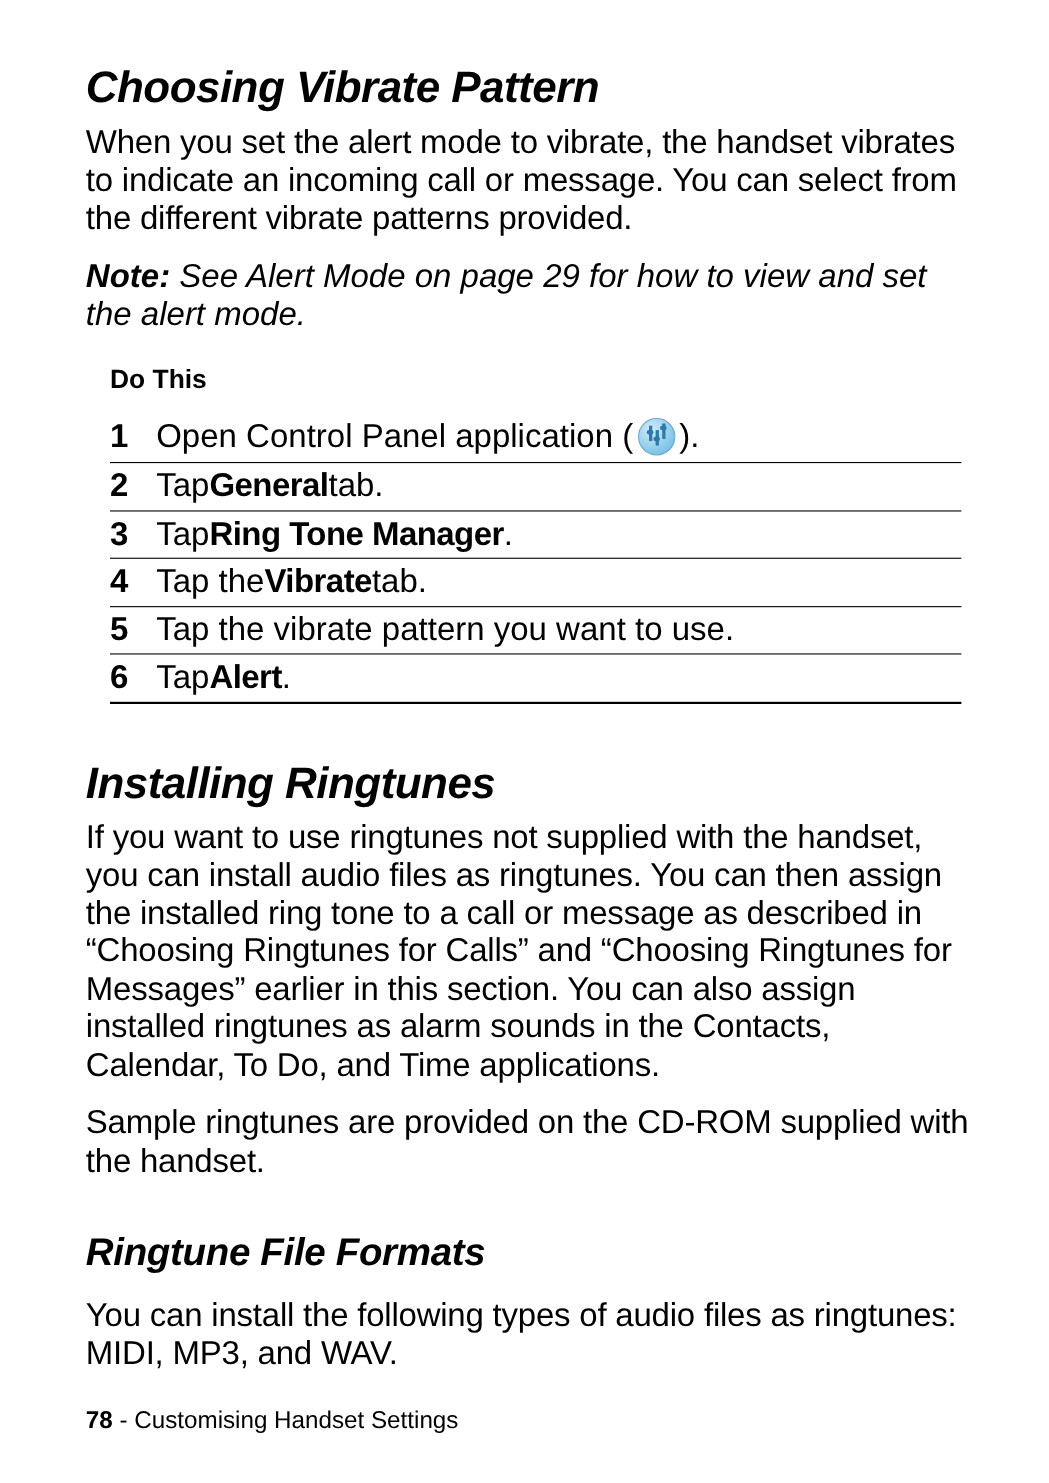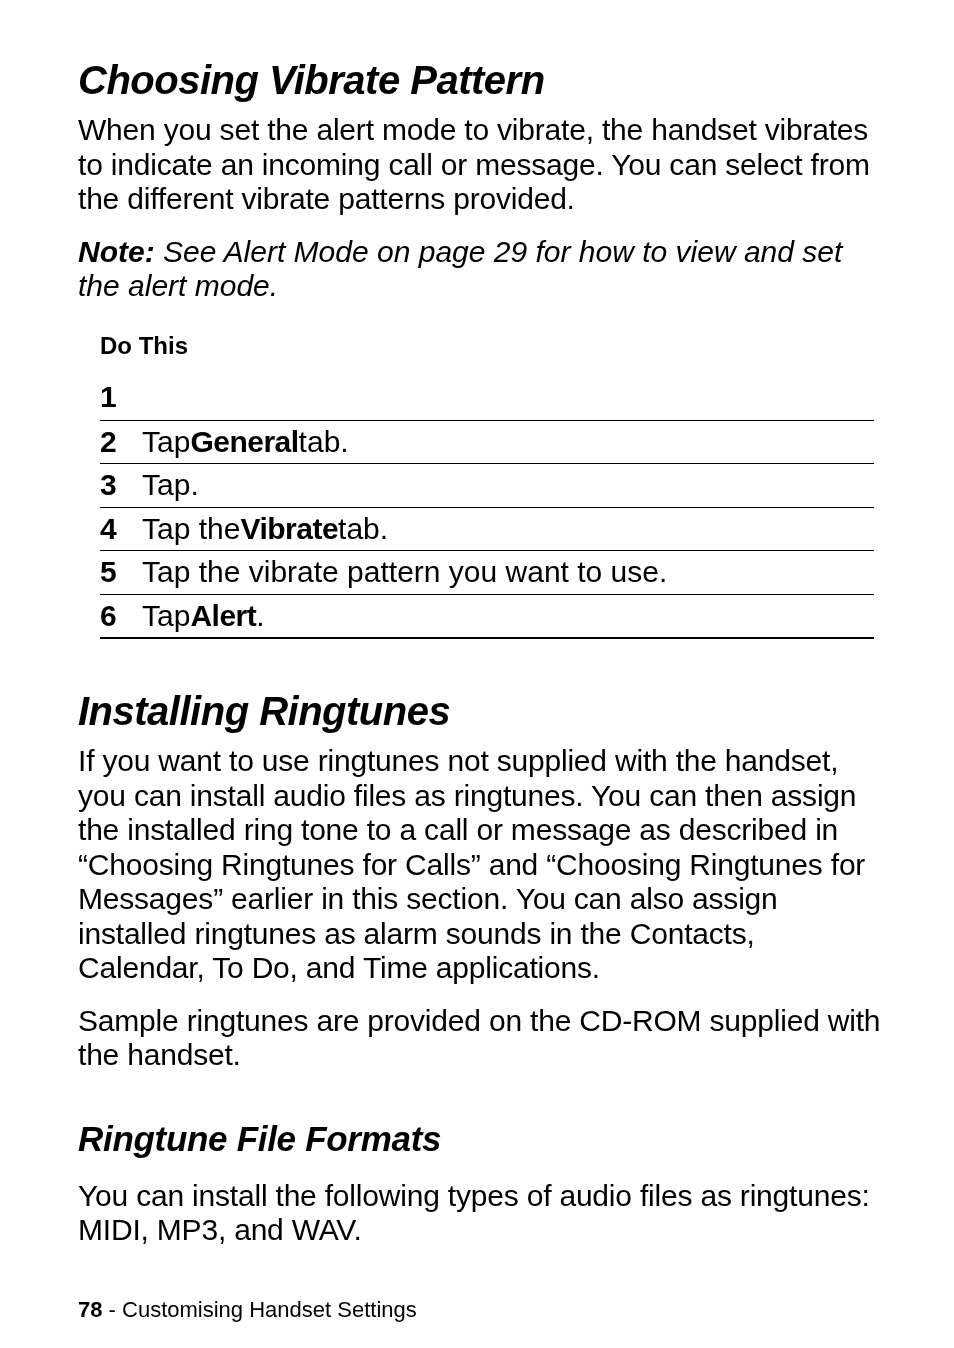--- a/index.html
+++ b/index.html
@@ -114,21 +114,21 @@
     font-weight: bold;
     font-style: italic;
     margin-bottom: 20px;
     letter-spacing: -0.3px;
   }
   .section-gap {
     margin-top: 46px;
   }
   .footer {
     position: absolute;
-    bottom: 25px;
+    bottom: 44px;
     left: 78px;
     font-size: 22px;
   }
   .footer .pnum {
     font-weight: bold;
   }
 </style>
 </head>
 <body>
 
@@ -136,35 +136,43 @@
 <p class="body-text">When you set the alert mode to vibrate, the handset vibrates to indicate an incoming call or message. You can select from the different vibrate patterns provided.</p>
 <p class="note-line">
   <span class="note-label">Note:</span><span> See Alert Mode on page 29 for how to view and set the alert mode.</span>
 </p>
 
 <div class="steps-block">
   <div class="do-this">Do This</div>
 
   <div class="step-row first">
     <div class="step-num">1</div>
+    <div class="step-text">
+      <span>Open Control Panel application (</span>
+      <span class="icon-wrap">
+          <span class="control-panel-icon"></span>
+        </span>
+      <span>).</span>
+    </div>
   </div>
 
   <div class="step-row">
     <div class="step-num">2</div>
     <div class="step-text">
       <span>Tap </span>
         <span class="ui-bold">General</span>
         <span> tab.</span>
     </div>
   </div>
 
   <div class="step-row">
     <div class="step-num">3</div>
     <div class="step-text">
       <span>Tap </span>
+        <span class="ui-bold">Ring Tone Manager</span>
         <span>.</span>
     </div>
   </div>
 
   <div class="step-row">
     <div class="step-num">4</div>
     <div class="step-text">
       <span>Tap the </span>
         <span class="ui-bold">Vibrate</span>
         <span> tab.</span>

